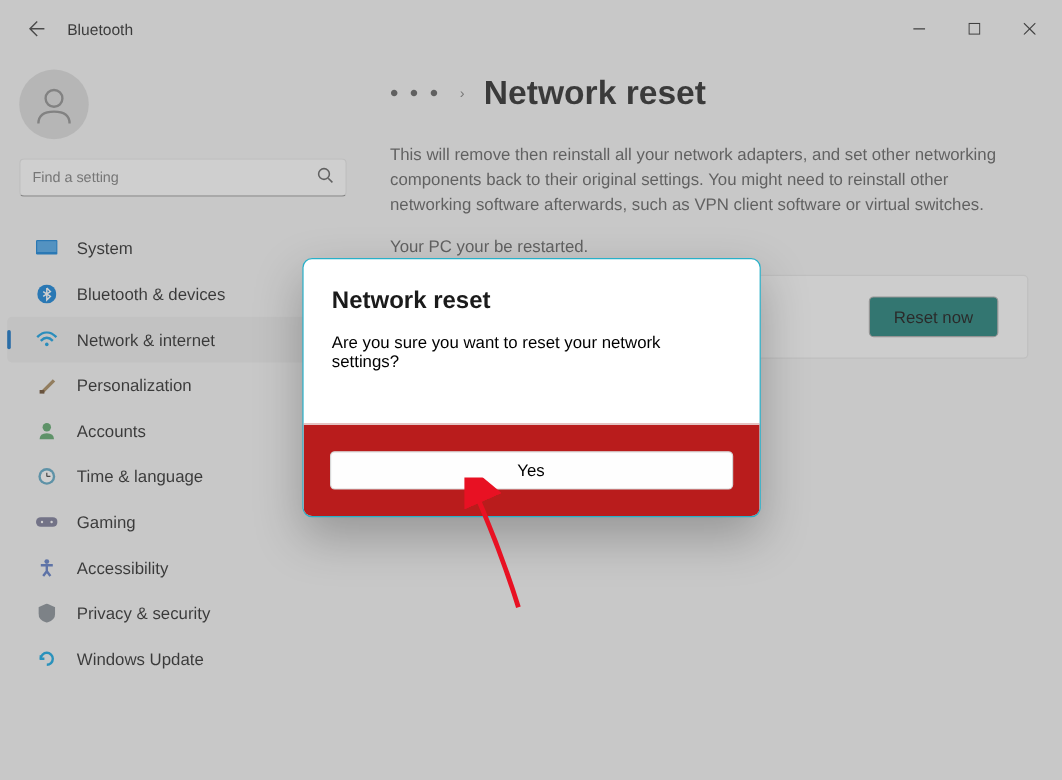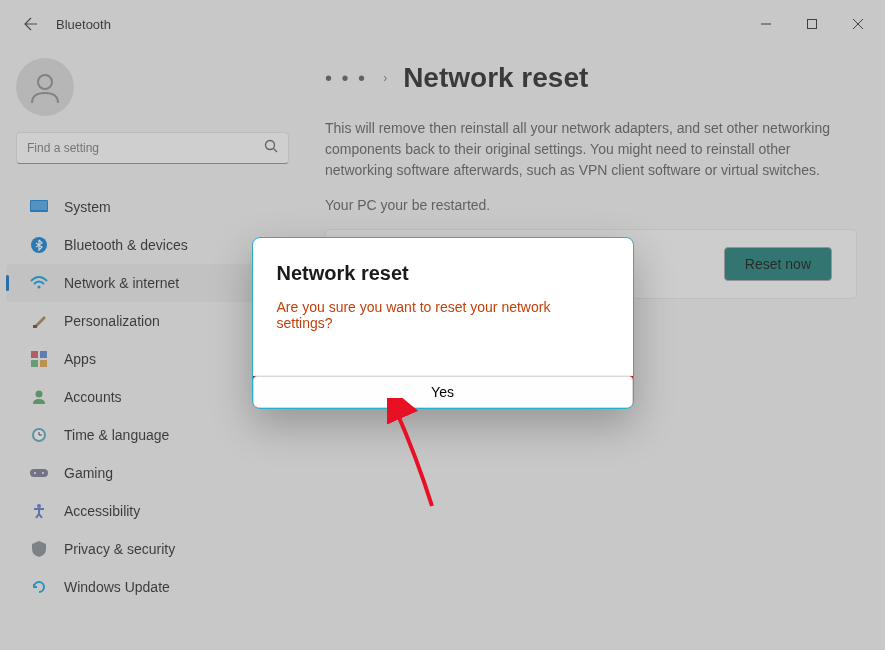--- a/index.html
+++ b/index.html
@@ -35,22 +35,22 @@
     .desc-text { font-size: 14px; color: #555; line-height: 1.5; margin-bottom: 16px; max-width: 510px; }
     .restart-text { font-size: 14px; color: #555; margin-bottom: 16px; }
     
     .reset-card { border: 1px solid #e5e5e5; border-radius: 4px; background: #fafafa; padding: 20px 24px; display: flex; align-items: center; justify-content: flex-end; height: 70px; }
     .reset-btn { height: 34px; padding: 0 20px; background: #0f766e; border: 1px solid #a3a3a3; border-radius: 4px; font-size: 14px; cursor: pointer; }
     
     .modal-overlay { position: absolute; inset: 0; background: rgba(120,120,120,0.35); display: flex; align-items: center; justify-content: center; }
     .dialog { width: 382px; background: #fff; border: 1px solid #28b0c8; border-radius: 8px; box-shadow: 0 16px 40px rgba(0,0,0,0.25); overflow: hidden; position: relative; top: -2px; }
     .dialog-body { padding: 24px 24px 44px 24px; }
     .dialog-title { font-size: 20px; font-weight: 600; color: #1a1a1a; margin-bottom: 14px; }
-    .dialog-msg { font-size: 14px; color: #c2410c; }
-    .dialog-buttons { background: #b91c1c; display: flex; gap: 10px; border-top: 1px solid #eee; }
+    .dialog-msg { font-size: 14px; color: #000000; }
+    .dialog-buttons { background: #b91c1c; padding: 22px; display: flex; gap: 10px; border-top: 1px solid #eee; }
     .dlg-btn { flex: 1; height: 32px; background: #fefefe; border: 1px solid #d8d8d8; border-radius: 4px; font-size: 14px; cursor: pointer; }
     
     .arrow-annotation { position: absolute; left: 387px; top: 398px; pointer-events: none; }
   </style>
 </head>
 <body>
 
 <div class="titlebar">
   <div class="titlebar-left">
     <div class="back-btn">
@@ -125,31 +125,20 @@
         <span class="nav-label">Network &amp; internet</span>
       </li>
       <li class="nav-item">
         <span class="nav-icon">
             <svg width="16" height="16">
               <path d="M3 13 L13 3 L15 5 L5 15 Z" fill="#a08050"></path>
               <rect x="2" y="12" width="4" height="3" fill="#604020"></rect>
             </svg>
           </span>
         <span class="nav-label">Personalization</span>
-      </li>
-      <li class="nav-item">
-        <span class="nav-icon">
-            <svg width="16" height="16">
-              <rect x="0" y="0" width="7" height="7" fill="#d05060"></rect>
-              <rect x="9" y="0" width="7" height="7" fill="#5080d0"></rect>
-              <rect x="0" y="9" width="7" height="7" fill="#60b070"></rect>
-              <rect x="9" y="9" width="7" height="7" fill="#e0a040"></rect>
-            </svg>
-          </span>
-        <span class="nav-label">Apps</span>
       </li>
       <li class="nav-item">
         <span class="nav-icon">
             <svg width="16" height="16">
               <circle cx="8" cy="5" r="3.5" fill="#50a060"></circle>
               <path d="M2 15 Q2 10 8 10 Q14 10 14 15 Z" fill="#50a060"></path>
             </svg>
           </span>
         <span class="nav-label">Accounts</span>
       </li>

